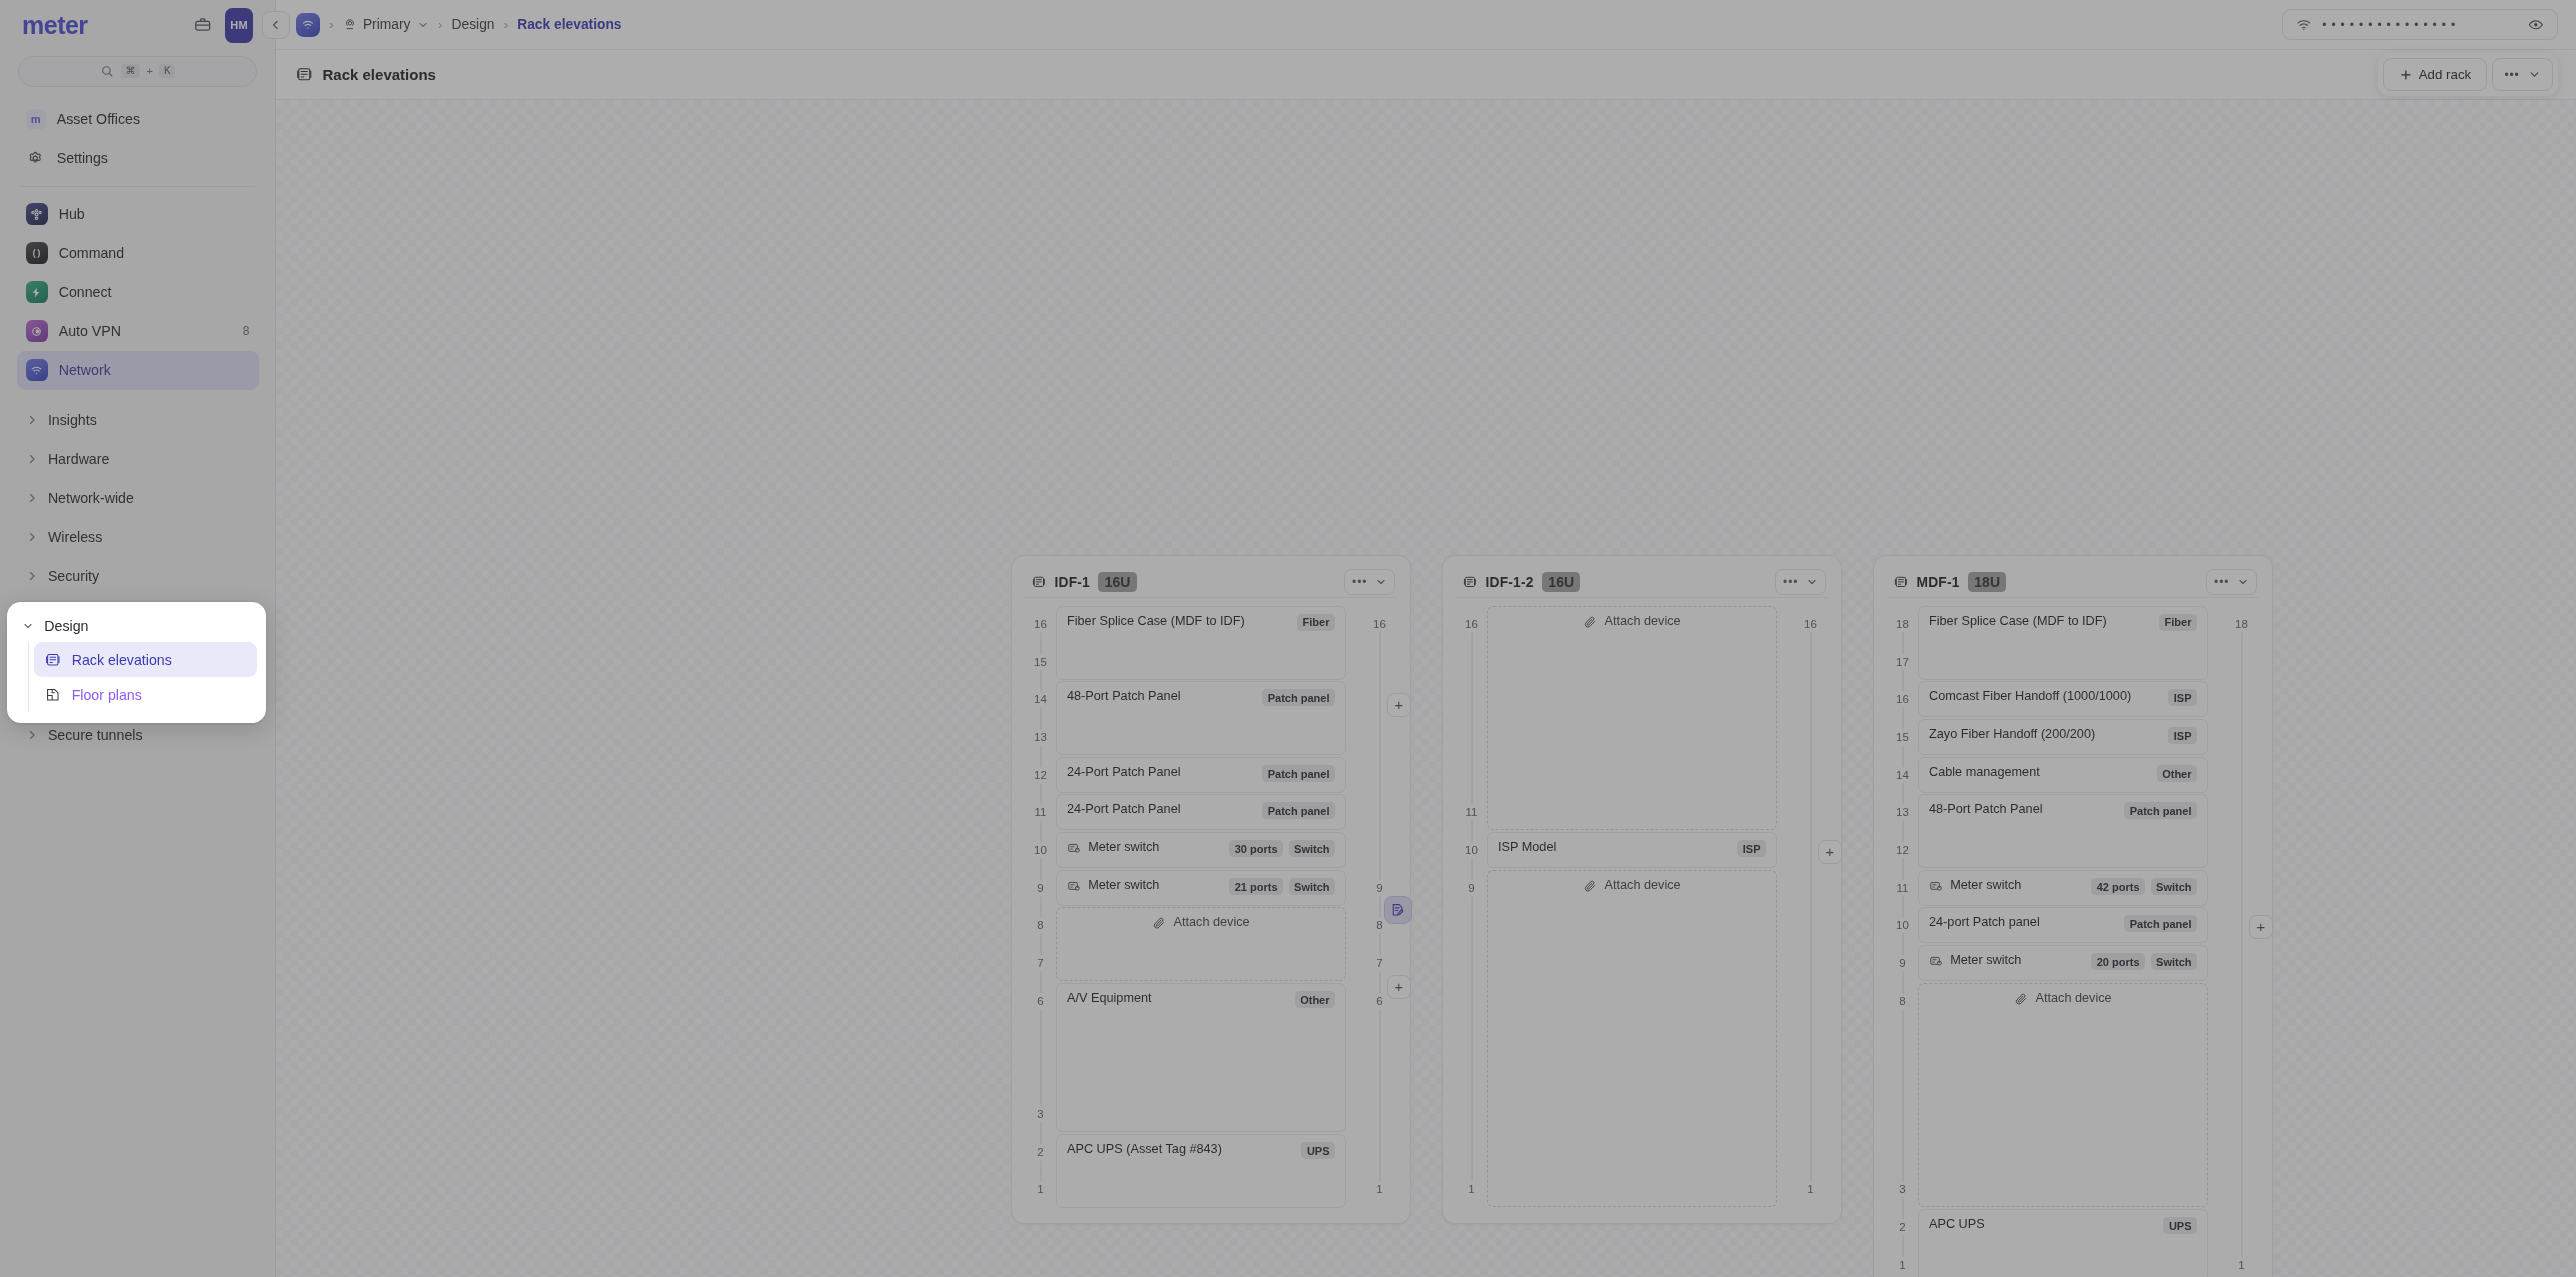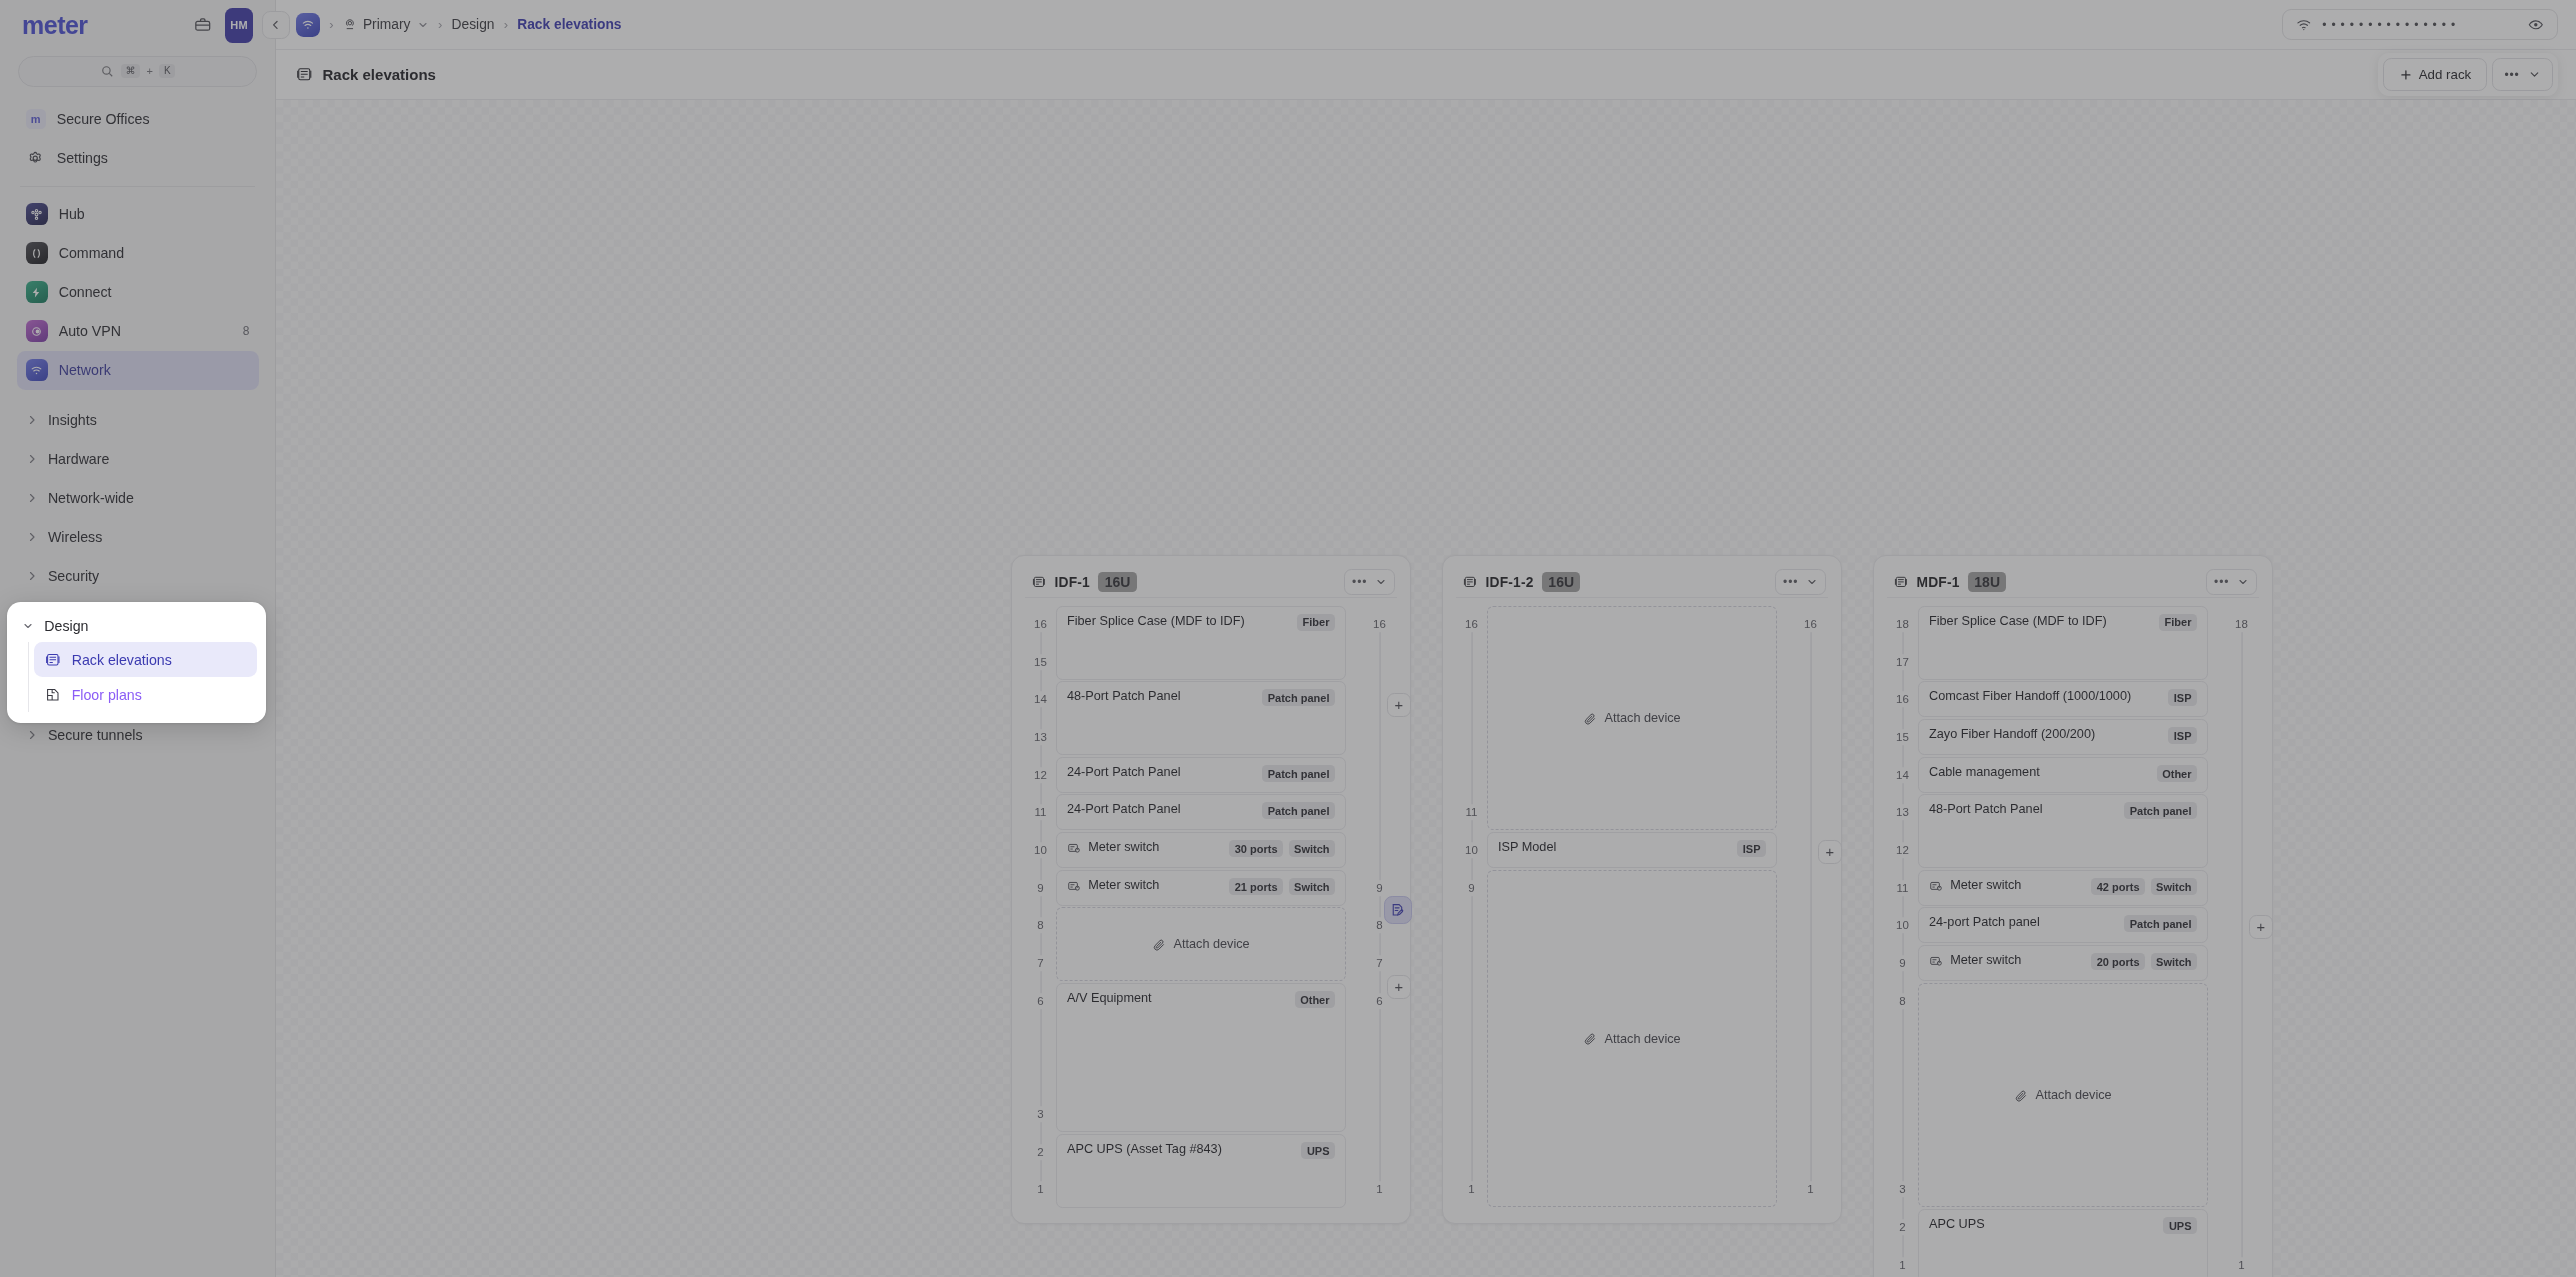--- a/index.html
+++ b/index.html
@@ -253,21 +253,21 @@
     border-radius: 6.4px;
     background: #fdfdfd;
     display: flex; align-items: flex-start;
     padding: 6.4px 10px;
     gap: 7.4px;
     font-size: 12.7px; color: #1f1f25;
   }
   .slot.empty {
     border: 0.9px dashed #d3d3dd;
     background: transparent;
-    align-items: center; justify-content: center;
+    align-items: flex-start; justify-content: center;
     color: #44444c;
     font-size: 12.7px;
   }
   .slot .name { white-space: nowrap; }
   .slot .tags { margin-left: auto; display: flex; gap: 5.5px; align-items: center; }
   .tag {
     background: #e7e7ea; border-radius: 4.6px;
     font-size: 11px; font-weight: 700; color: #2c2c33;
     padding: 2.8px 5.5px; line-height: 1.1; white-space: nowrap;
   }
@@ -317,21 +317,21 @@
           <circle cx="10.5" cy="10.5" r="6"></circle>
           <path d="M15.2 15.2 20 20"></path>
         </svg>
       <span class="kbd">⌘</span>
       <span class="kbd-plus">+</span>
       <span class="kbd">K</span>
     </div>
 
     <div class="nav-row">
       <span class="badge-sq">m</span>
-      <span>Secure Offices</span>
+      <span>Asset Offices</span>
     </div>
     <div class="nav-row">
       <span class="badge-sq" style="background:transparent">
         <svg width="16.5" height="16.5" viewBox="0 0 24 24" fill="none" stroke="#45454c" stroke-width="1.7">
             <circle cx="12" cy="12" r="3"></circle>
             <path d="M12 3.5a2 2 0 0 1 1.9 1.4 2 2 0 0 0 2.6 1.1 2 2 0 0 1 2.3 3.1 2 2 0 0 0 0 2.8 2 2 0 0 1-2.3 3.1 2 2 0 0 0-2.6 1.1 2 2 0 0 1-3.8 0 2 2 0 0 0-2.6-1.1 2 2 0 0 1-2.3-3.1 2 2 0 0 0 0-2.8A2 2 0 0 1 7.5 6a2 2 0 0 0 2.6-1.1A2 2 0 0 1 12 3.5Z"></path>
           </svg>
       </span>
       <span>Settings</span>
     </div>

